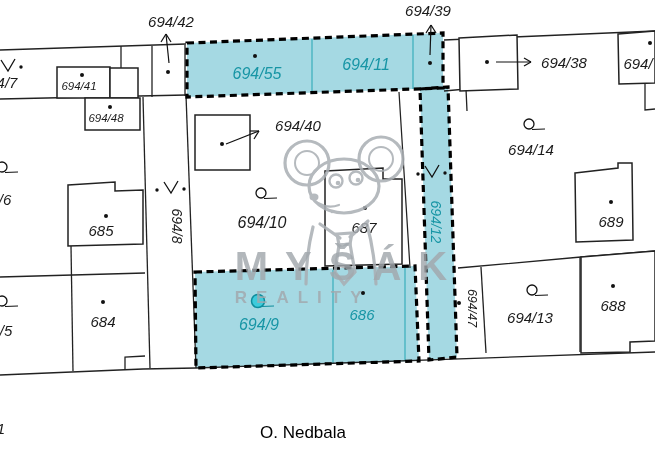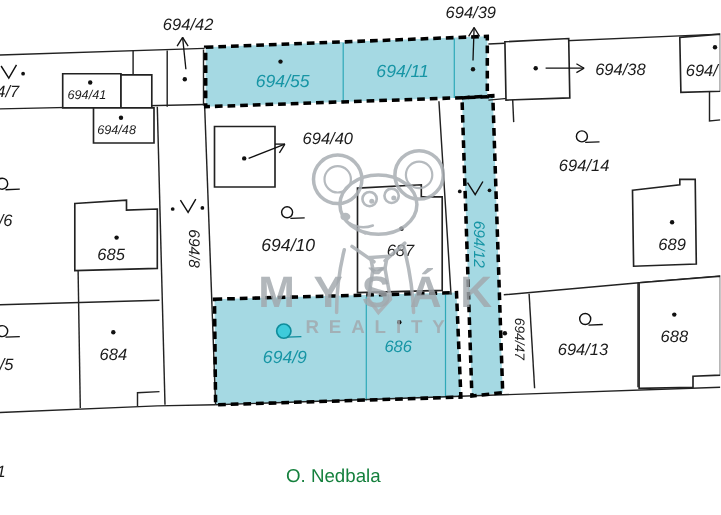--- a/index.html
+++ b/index.html
@@ -1,25 +1,25 @@
 <!DOCTYPE html>
 <html><head>
 <meta charset="utf-8">
 <style>
   html,body{margin:0;padding:0;background:#fff;}
   .stage{position:relative;width:655px;height:468px;overflow:hidden;background:#fff;
          font-family:"Liberation Sans",sans-serif;}
   .stage svg{position:absolute;left:0;top:0;}
   text.mlbl{font-family:"Liberation Sans",sans-serif;font-style:italic;}
   .wm-text{position:absolute;left:341px;top:246px;transform:translateX(-50%);
-           text-align:center;color:#a2a8ad;opacity:.82;pointer-events:none;white-space:nowrap;}
+           color:#a2a8ad;opacity:.82;pointer-events:none;white-space:nowrap;}
   .wm1{font-size:40px;font-weight:bold;letter-spacing:17px;margin-right:-17px;line-height:1;}
   .wm2{font-size:17px;font-weight:bold;letter-spacing:9px;margin-right:-9px;margin-top:3px;line-height:1;}
   .street{position:absolute;left:303px;top:423px;transform:translateX(-50%);
-          font-size:17px;color:#15803d;white-space:nowrap;}
+          font-size:17px;color:#000000;white-space:nowrap;}
 </style>
 </head>
 <body>
 
 <div class="stage">
   <svg id="map" width="655" height="468" viewBox="0 0 655 468">
     <g id="gen">
         <rect x="0" y="0" width="655" height="468" fill="#ffffff"></rect>
         <polygon points="187,43 443,33 443,88 187,97" fill="#a5d9e3" stroke="none"></polygon>
         <polygon points="420,89 448,87 457,357 429,360" fill="#a5d9e3" stroke="none"></polygon>

